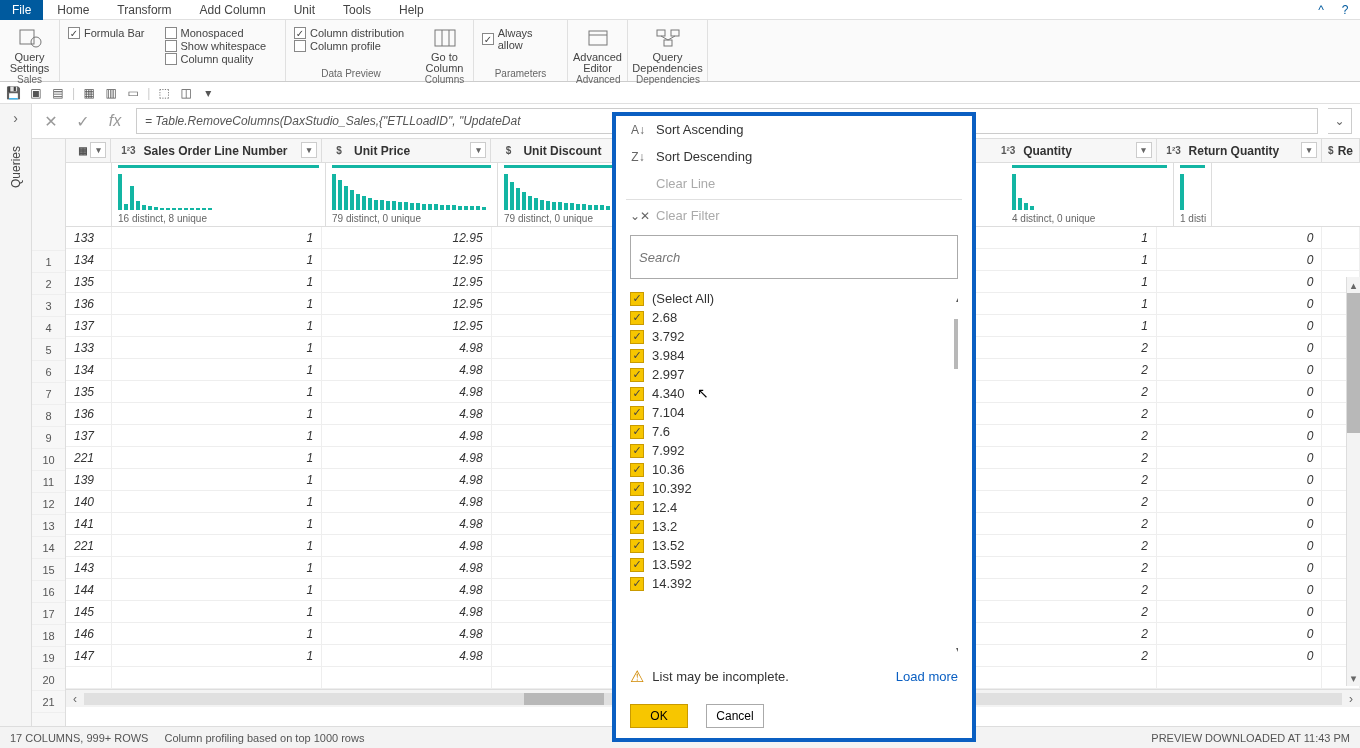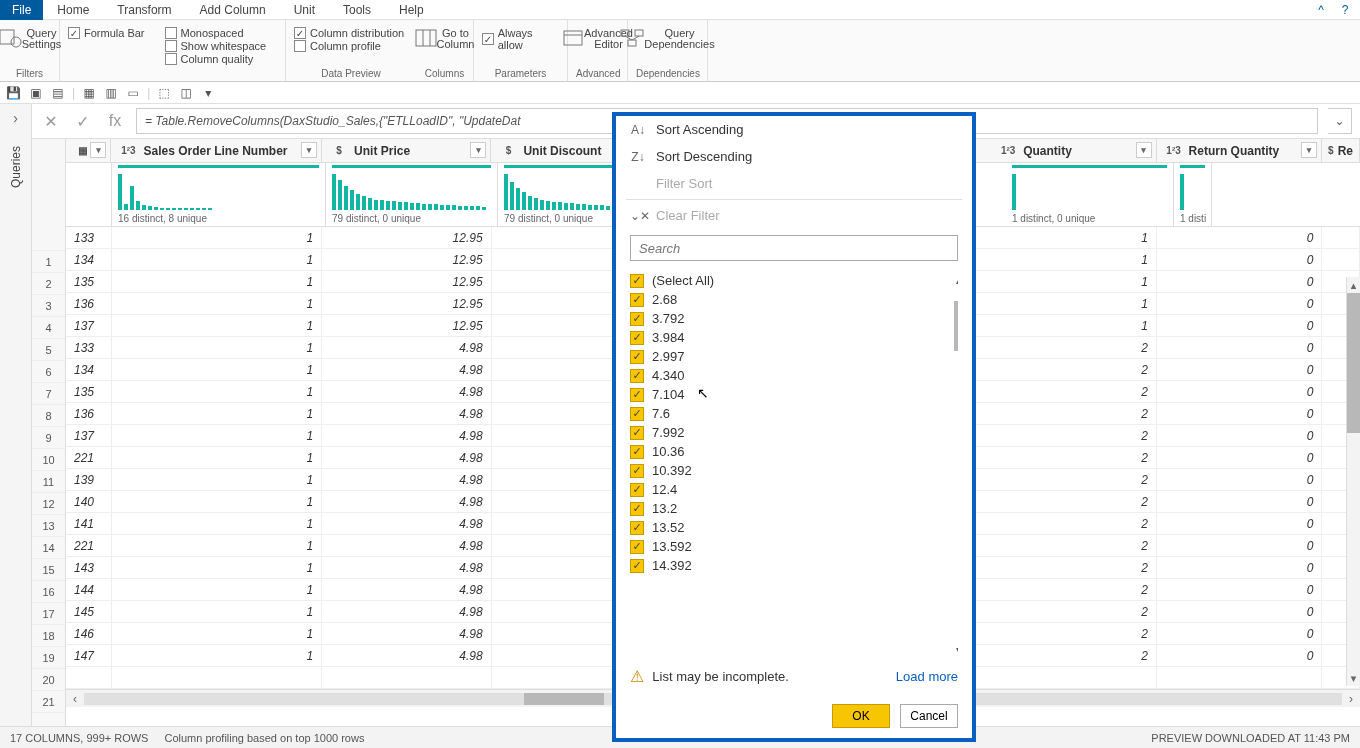--- a/index.html
+++ b/index.html
@@ -9,21 +9,21 @@
   .menubar { height: 20px; display: flex; align-items: center; background: #fff; border-bottom: 1px solid #e0e0e0; }
   .menubar .file { background: #005a9e; color: #fff; padding: 2px 12px; height: 20px; display: flex; align-items: center; }
   .menubar .mitem { padding: 2px 14px; color: #444; }
   .menubar .spacer { flex: 1; }
   .menubar .winbtn { width: 18px; height: 18px; margin-right: 6px; display:flex;align-items:center;justify-content:center;color:#005a9e; }
 
   
   .ribbon { height: 62px; display: flex; border-bottom: 1px solid #ccc; background: #fafafa; }
   .ribbon-group { border-right: 1px solid #e0e0e0; display:flex; flex-direction:column; justify-content:space-between; padding: 2px 8px 0 8px; }
   .ribbon-group .grp-label { font-size: 10px; color: #666; text-align:center; padding-bottom: 2px; }
-  .ribbon-big { display:flex; flex-direction:row; align-items:center; justify-content:center; padding: 4px 6px 0 6px; font-size:11px; color:#444; }
+  .ribbon-big { display:flex; flex-direction:column; align-items:center; justify-content:center; padding: 4px 6px 0 6px; font-size:11px; color:#444; }
   .ribbon-big .icon { width:28px; height:24px; margin-bottom:2px; display:flex;align-items:center;justify-content:center; }
   .chkrow { display:flex; align-items:center; gap:4px; font-size:11px; color:#444; margin:1px 0; }
   .chkbox { width:12px;height:12px;border:1px solid #888;display:inline-flex;align-items:center;justify-content:center;font-size:10px;color:#444;background:#fff; }
 
   
   .qat { height: 22px; display:flex; align-items:center; gap:6px; padding-left:6px; border-bottom:1px solid #e0e0e0; background:#fff; }
   .qat .qicon { width:16px; height:16px; display:flex;align-items:center;justify-content:center; color:#555; font-size:12px; }
 
   
   .main { position:absolute; top:104px; left:0; right:0; bottom:22px; display:flex; }
@@ -78,31 +78,31 @@
 
   
   .filter-popup { position:absolute; left:612px; top:112px; width:364px; height:630px; background:#fff; border:4px solid #0a5fc2; z-index:100; display:flex; flex-direction:column; }
   .fp-item { display:flex; align-items:center; gap:10px; padding:6px 14px; font-size:13px; color:#333; }
   .fp-item.disabled { color:#aaa; }
   .fp-item.hover { background:#eee; }
   .fp-item .fic { width:16px; text-align:center; font-size:12px; color:#666; }
   .fp-item .subarrow { margin-left:auto; color:#888; font-size:11px; }
   .fp-sep { height:1px; background:#e0e0e0; margin:2px 10px; }
   .fp-search { margin:6px 14px; }
-  .fp-search input { width:100%; height:26px; border:1px solid #aaa; padding:0 8px; font-style:italic; color:#888; font-size:13px; }
+  .fp-search input { width:100%; height:44px; border:1px solid #aaa; padding:0 8px; font-style:italic; color:#888; font-size:13px; }
   .fp-list { flex:1; overflow:hidden; margin:4px 14px 0 14px; position:relative; }
   .fp-row { display:flex; align-items:center; gap:8px; padding:2px 0; font-size:13px; }
   .fp-chk { width:14px;height:14px; background:#f7c600; border:1px solid #c99a00; display:flex;align-items:center;justify-content:center; color:#444; font-size:11px; }
   .fp-list-scroll { position:absolute; right:-8px; top:0; bottom:0; width:14px; }
   .fp-list-scroll .varrow { height:18px; display:flex;align-items:center;justify-content:center; font-size:12px; color:#555; }
   .fp-list-scroll .vthumb2 { position:absolute; top:30px; height:50px; left:2px; right:2px; background:#b8b8b8; }
   .fp-warn { display:flex; align-items:center; gap:8px; padding:8px 14px; font-size:13px; }
   .fp-warn .wic { color:#d08800; font-size:16px; }
   .fp-warn .more { margin-left:auto; color:#0a5fc2; }
-  .fp-btns { display:flex; gap:10px; justify-content:flex-end; padding:10px 14px; }
+  .fp-btns { display:flex; gap:18px; padding:10px 14px; }
   .fp-btns button { width:58px; height:24px; font-size:12px; border:1px solid #aaa; background:#fff; }
   .fp-btns button.primary { background:#f7c600; border-color:#c99a00; }
 
   .cursor-arrow { position:absolute; left:697px; top:385px; font-size:14px; z-index:200; color:#000; pointer-events:none; }
 
   
   .status { position:absolute; left:0; right:0; bottom:0; height:22px; background:#f3f3f3; border-top:1px solid #ddd; display:flex; align-items:center; padding:0 10px; font-size:11px; color:#555; }
   .status .spacer { flex:1; }
 
   
@@ -138,21 +138,21 @@
     <div class="ribbon-big">
       <span class="icon">
         <svg width="24" height="20" viewBox="0 0 24 20">
             <rect x="2" y="2" width="14" height="14" fill="none" stroke="#777"></rect>
             <circle cx="18" cy="14" r="5" fill="none" stroke="#777"></circle>
           </svg>
       </span>
       <span style="white-space:pre-line;text-align:center;line-height:11px;">Query
 Settings</span>
     </div>
-    <div class="grp-label">Filters</div>
+    <div class="grp-label">Sales</div>
   </div>
   <div class="ribbon-group" style="width:226px;">
     <div style="display:flex; gap:20px; padding-top:4px;">
       <div>
         <div class="chkrow">
             <span class="chkbox">✓</span>
             <span>Formula Bar</span>
           </div>
       </div>
       <div>
@@ -257,21 +257,21 @@
   <div class="queries-tab">
     <div class="chev">›</div>
     <div class="vtext">Queries</div>
   </div>
 
   <div class="work">
 
     <div class="formula-row">
       <div class="formula-btn">✕</div>
       <div class="formula-btn">✓</div>
-      <div class="formula-btn" style="">fx</div>
+      <div class="formula-btn" style="font-style:italic;">fx</div>
       <div class="formula-bar">= Table.RemoveColumns(DaxStudio_Sales,{"ETLLoadID", "UpdateDat</div>
       <div class="formula-drop">⌄</div>
     </div>
 
     <div class="grid-wrap">
       <div class="grid">
         <div class="rownums">
           <div class="rn header"></div>
           <div id="rownums-body">
               <div class="rn">1</div>
@@ -413,26 +413,29 @@
                   <span style="height: 5px;"></span>
                   <span style="height: 4px;"></span>
                   <span style="height: 4px;"></span>
                   <span style="height: 4px;"></span>
                   <span style="height: 3px;"></span>
                   <span style="height: 3px;"></span>
                 </div>
               <div class="dist-label">79 distinct, 0 unique</div>
             </div>
             <div class="gap-col"></div>
-            <div class="dist-cell w-retqty">
+            <div class="dist-cell w-qty">
               <div class="dist-bar"></div>
               <div class="spark">
                   <span style="height:36px"></span>
+                  <span style="height:12px"></span>
+                  <span style="height:7px"></span>
+                  <span style="height:4px"></span>
                 </div>
-              <div class="dist-label">1 distinct, 0 unique</div>
+              <div class="dist-label">4 distinct, 0 unique</div>
             </div>
             <div class="dist-cell w-last">
               <div class="dist-bar"></div>
               <div class="spark">
                   <span style="height:36px"></span>
                 </div>
               <div class="dist-label">1 disti</div>
             </div>
           </div>
 
@@ -674,21 +677,21 @@
   <div class="fp-item">
     <span class="fic">A↓</span>
     <span>Sort Ascending</span>
   </div>
   <div class="fp-item">
     <span class="fic">Z↓</span>
     <span>Sort Descending</span>
   </div>
   <div class="fp-item disabled">
     <span class="fic"></span>
-      <span>Filter Sort</span>
+      <span>Clear Line</span>
   </div>
   <div class="fp-sep"></div>
   <div class="fp-item disabled">
     <span class="fic">⌄✕</span>
     <span>Clear Filter</span>
   </div>
   <div class="fp-search">
     <input type="text" placeholder="Search" style="">
   </div>
   <div class="fp-list">

